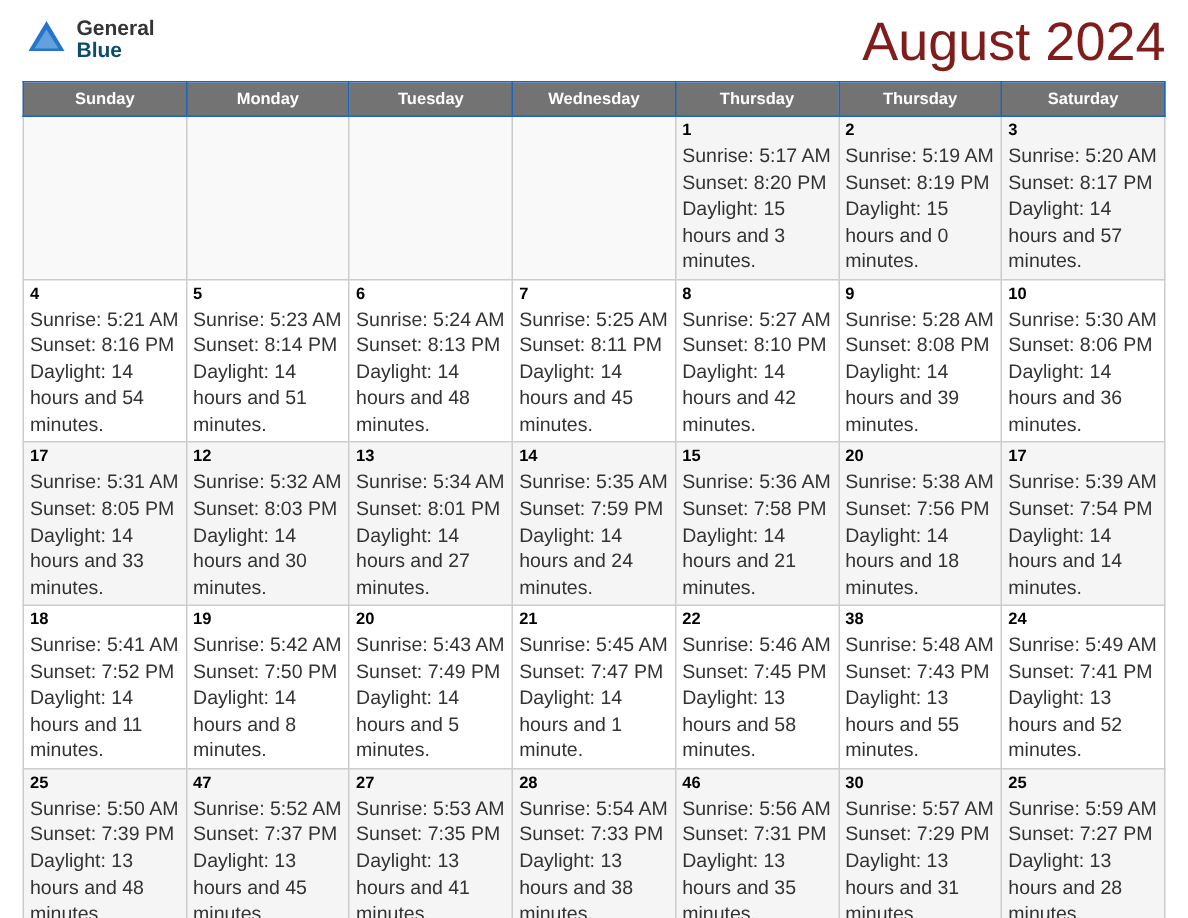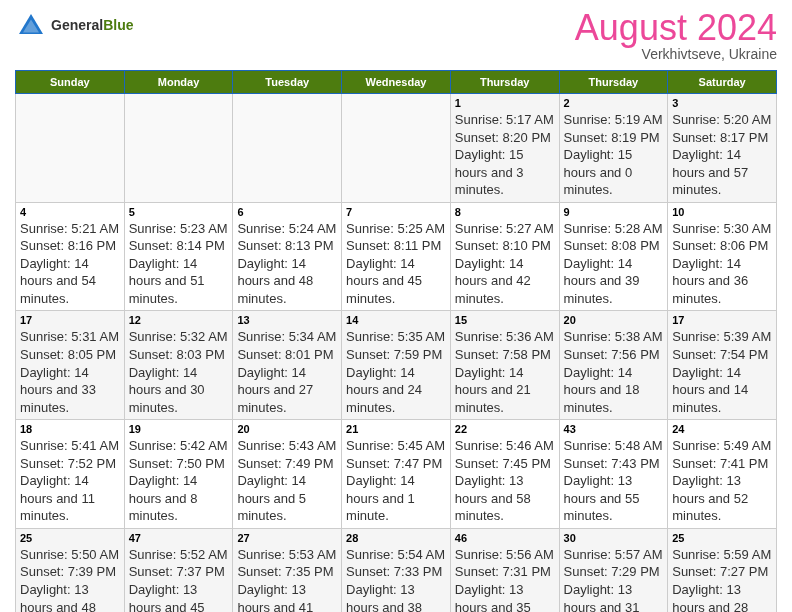--- a/index.html
+++ b/index.html
@@ -21,50 +21,51 @@
       align-items: flex-start;
       margin-bottom: 8px;
     }
     .logo {
       display: flex;
       align-items: center;
       gap: 4px;
     }
     .logo-text {
       display: flex;
+      flex-direction: column;
       font-size: 14px;
       font-weight: bold;
       line-height: 1.1;
     }
     .logo-general { color: #333; }
-    .logo-blue { color: #4d7c0f; }
+    .logo-blue { color: #0c4a6e; }
     .logo-icon {
       width: 32px;
       height: 32px;
     }
     .title-section {
       text-align: right;
     }
     .month-title {
       font-size: 36px;
       font-weight: normal;
-      color: #ec4899;
+      color: #7f1d1d;
       line-height: 1;
     }
     .location {
       font-size: 14px;
       color: #555;
     }
     .calendar {
       width: 100%;
       border-collapse: collapse;
       font-size: 10px;
     }
     .calendar th {
-      background-color: #4d7c0f;
+      background-color: #737373;
       color: #fff;
       text-align: center;
       padding: 5px 3px;
       font-size: 11px;
       font-weight: bold;
       border: 1px solid #1a66bb;
     }
     .calendar td {
       border: 1px solid #ccc;
       vertical-align: top;
@@ -109,21 +110,20 @@
         <polygon points="20,5 35,30 5,30" fill="#2277cc"></polygon>
         <polygon points="20,12 30,28 10,28" fill="#fff" opacity="0.3"></polygon>
       </svg>
       <div class="logo-text">
         <span class="logo-general">General</span>
         <span class="logo-blue">Blue</span>
       </div>
     </div>
     <div class="title-section">
       <div class="month-title">August 2024</div>
-      <div class="location">Verkhivtseve, Ukraine</div>
     </div>
   </div>
 
   <table class="calendar">
     <thead>
       <tr>
 
       <th>Sunday</th>
           <th>Monday</th>
           <th>Tuesday</th>
@@ -227,21 +227,21 @@
           </td>
           <td>
             <span class="day-num">21</span>
             <div class="day-info">Sunrise: 5:45 AM<br>Sunset: 7:47 PM<br>Daylight: 14 hours and 1 minute.</div>
           </td>
           <td>
             <span class="day-num">22</span>
             <div class="day-info">Sunrise: 5:46 AM<br>Sunset: 7:45 PM<br>Daylight: 13 hours and 58 minutes.</div>
           </td>
           <td>
-            <span class="day-num">43</span>
+            <span class="day-num">38</span>
             <div class="day-info">Sunrise: 5:48 AM<br>Sunset: 7:43 PM<br>Daylight: 13 hours and 55 minutes.</div>
           </td>
           <td>
             <span class="day-num">24</span>
             <div class="day-info">Sunrise: 5:49 AM<br>Sunset: 7:41 PM<br>Daylight: 13 hours and 52 minutes.</div>
           </td>
         </tr>
         <tr>
           <td>
             <span class="day-num">25</span>

